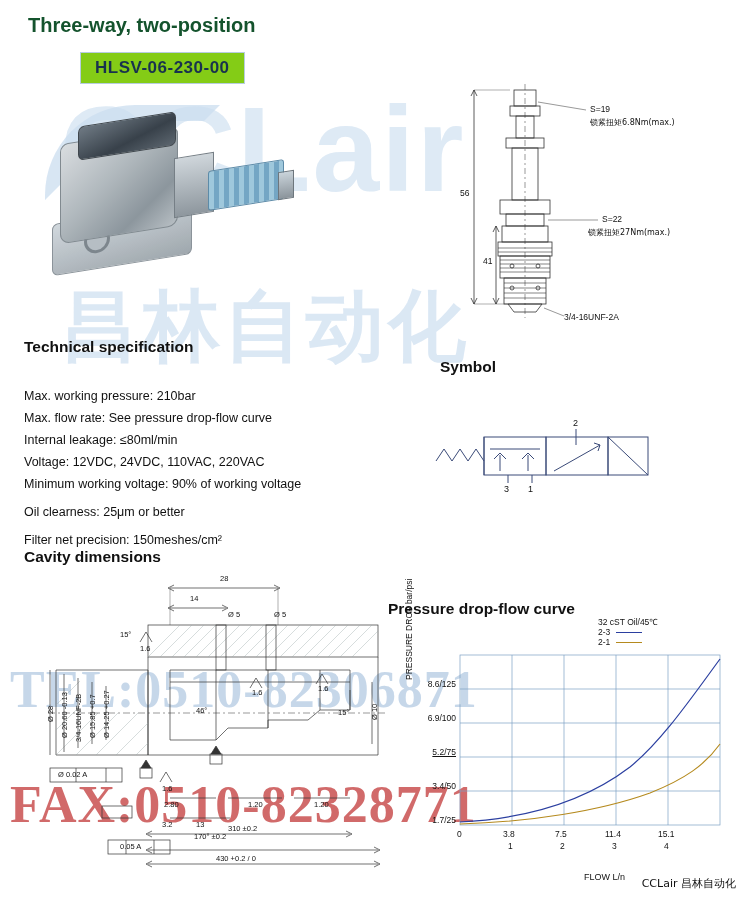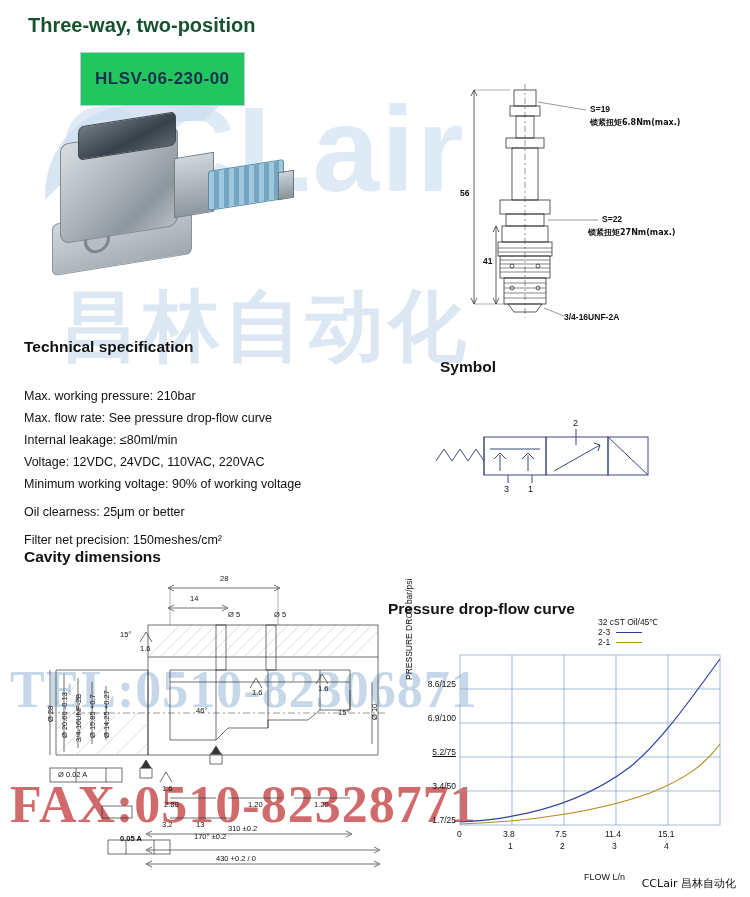--- a/index.html
+++ b/index.html
@@ -26,22 +26,22 @@
   .wm-swoosh{ left:45px; top:105px; width:175px; height:95px;
             border:16px solid #cfe0f1; border-right-color:transparent; border-bottom-color:transparent;
             border-radius:90px 0 0 0; opacity:.8; }
 
   h1.title {
     position:absolute; left:28px; top:14px; margin:0;
     font-size:20px; font-weight:bold; color:#14532d;
   }
   .model {
     position:absolute; left:80px; top:52px;
-    background:#22c55e; border:1px solid #b7cde0;
-    padding:16px 14px; font-size:17px; font-weight:bold; color:#18324e;
+    background:#84cc16; border:1px solid #b7cde0;
+    padding:5px 14px; font-size:17px; font-weight:bold; color:#18324e;
     letter-spacing:.5px;
   }
 
   
   .photo { position:absolute; left:22px; top:95px; width:270px; height:205px; }
   .photo .coil {
     position:absolute; left:38px; top:40px; width:118px; height:100px;
     background:linear-gradient(140deg,#d9dde0 0%,#aeb6bb 45%,#8c969d 75%,#b9c0c5 100%);
     border:1px solid #818a90; border-radius:8px 8px 10px 10px;
     transform:skewY(-9deg);
@@ -73,21 +73,21 @@
     border:1px solid #858e95; border-radius:6px; transform:skewY(-9deg);
     opacity:.95;
   }
   .photo .hole {
     position:absolute; left:62px; top:132px; width:26px; height:26px;
     border:3px solid #7d868d; border-radius:50%;
     background:#b6bec4; transform:skewY(-9deg);
   }
 
   
-  .dimdraw { position:absolute; left:440px; top:70px; width:300px; height:265px; font-size:8px;font-weight:bold; }
+  .dimdraw { position:absolute; left:440px; top:70px; width:300px; height:265px; font-size:8px; }
   .dimdraw svg { position:absolute; left:0; top:0; }
   .dimlabel { position:absolute; white-space:nowrap; font-size:8.5px; color:#111; }
   .dimlabel.cn { font-family:"DejaVu Sans", sans-serif; font-size:8px; }
 
   
   .tech-h {
     position:absolute; left:24px; top:338px; font-size:15.5px; font-weight:bold;
   }
   .tech-list { position:absolute; left:24px; top:365px; width:360px;margin-top:20px; }
   .tech-list div { font-size:12.5px; line-height:22px; color:#111; white-space:nowrap; }
@@ -384,21 +384,21 @@
 
   <div class="clab" style="left:144px; top:230px;">2.80</div>
   <div class="clab" style="left:228px; top:230px;">1.20</div>
   <div class="clab" style="left:294px; top:230px;">1.20</div>
   <div class="clab" style="left:176px; top:250px;">13</div>
   <div class="clab" style="left:142px; top:250px;">3.2</div>
   <div class="clab" style="left:174px; top:262px;">170° ±0.2</div>
   <div class="clab" style="left:208px; top:254px;">310 ±0.2</div>
   <div class="clab" style="left:196px; top:284px;">430 +0.2 / 0</div>
   <div class="clab" style="left:38px;  top:200px;">Ø 0.02   A</div>
-  <div class="clab" style="left:100px; top:264px;font-weight:bold;">0.05    A</div>
+  <div class="clab" style="left:100px; top:272px;">0.05    A</div>
 </div>
 
 <div class="pd-h">Pressure drop-flow curve</div>
 <div class="pdleg">
   <div>32 cST Oil/45℃</div>
   <div><span>2-3</span><span class="ln l23"></span></div>
   <div><span>2-1</span><span class="ln l21"></span></div>
 </div>
 
 <div class="ylab">PRESSURE DROP bar/psi</div>

